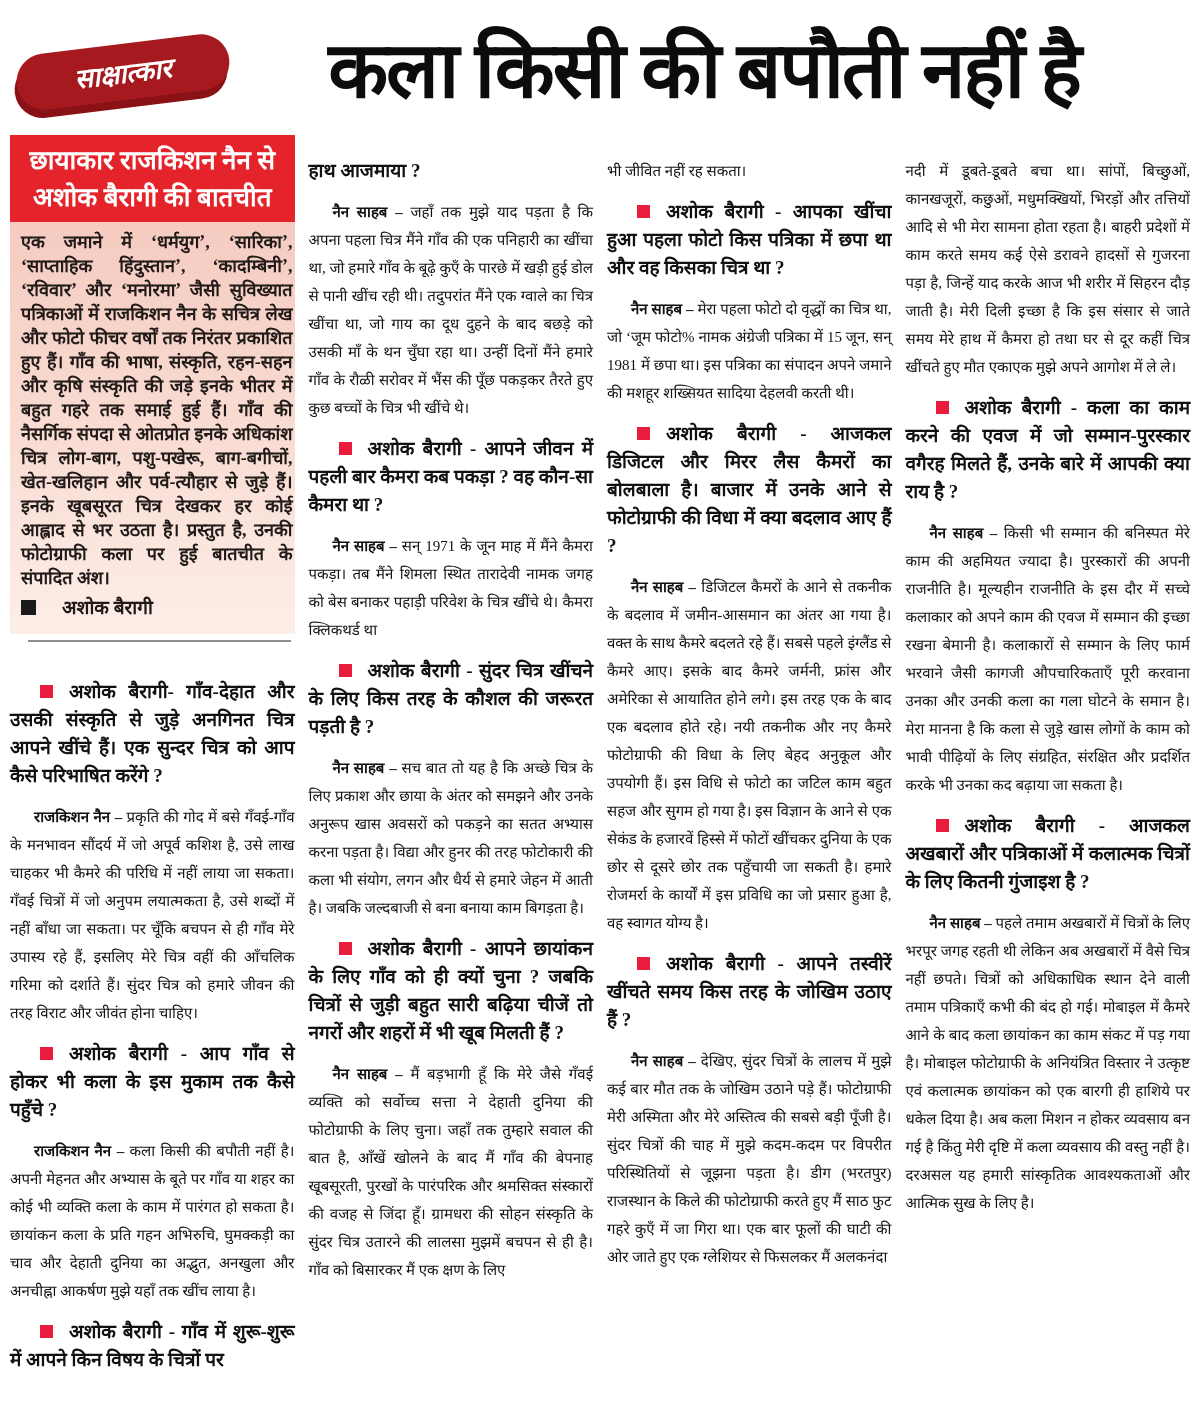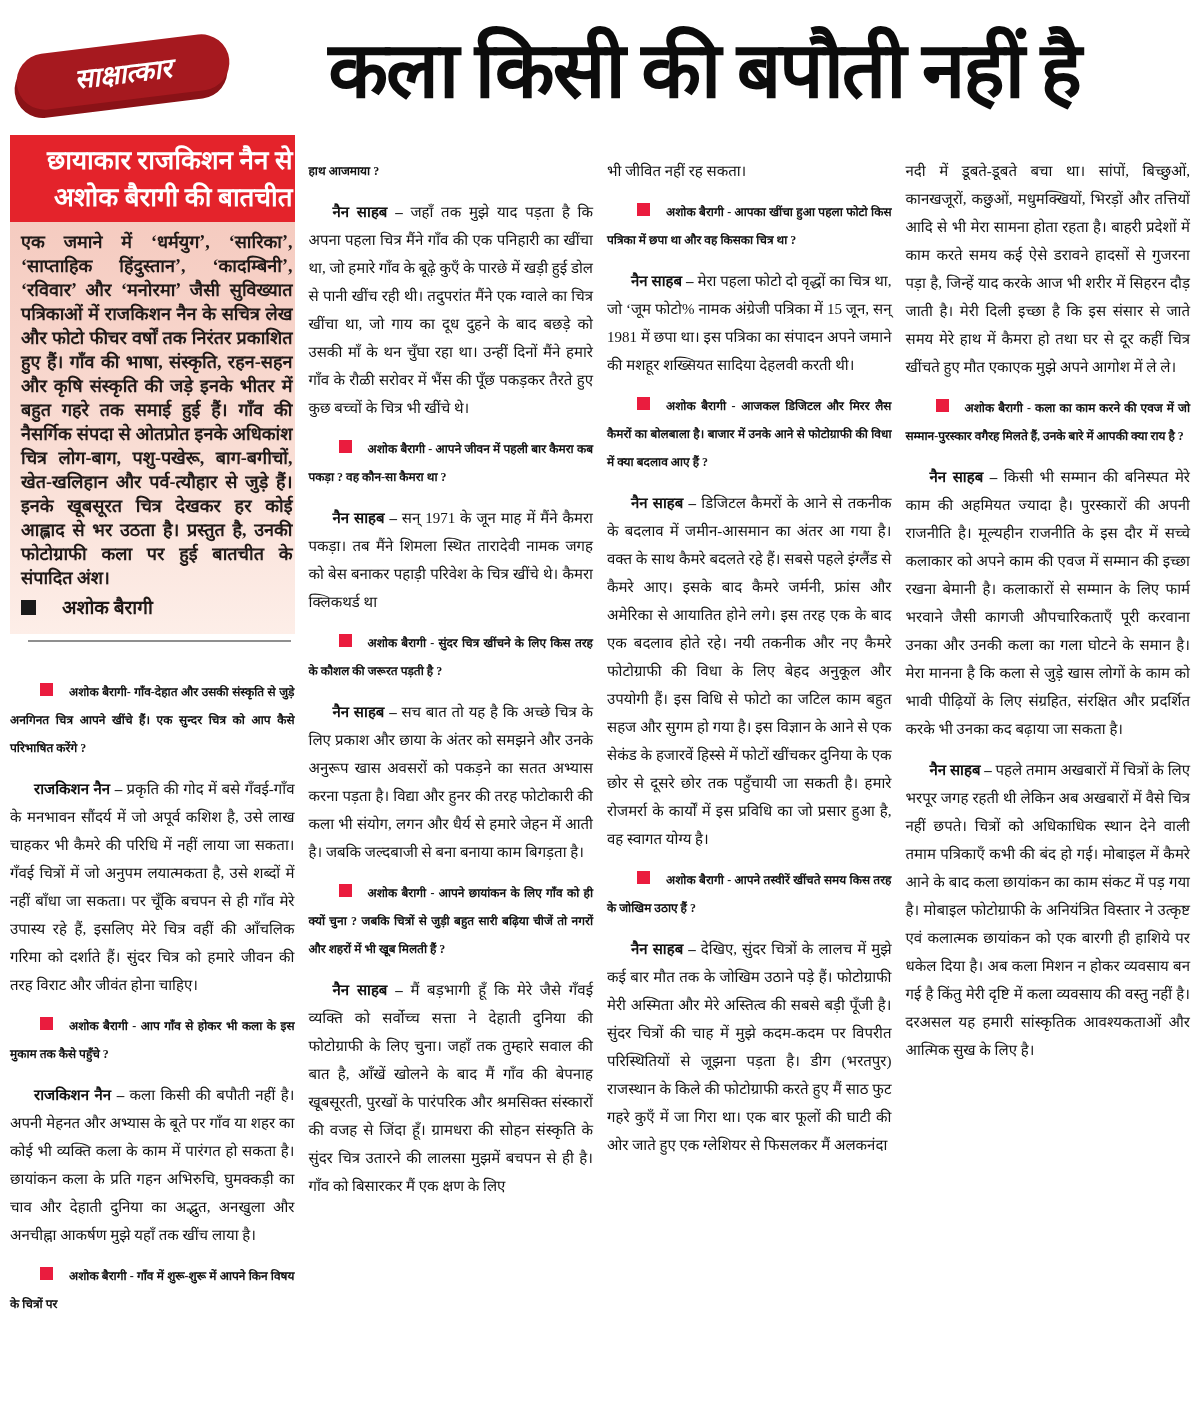--- a/index.html
+++ b/index.html
@@ -29,21 +29,21 @@
     font-size:78px;font-weight:900;letter-spacing:-2px;
     color:#0c0c0c;white-space:nowrap;
   }
   
   .content{display:flex;gap:14px;padding:2px 10px 0 10px;}
   .col{flex:1;min-width:0;}
   .col.pad-top{padding-top:22px;}
   
   .intro-head{
     background:#e4232b;color:#ffffff;
-    text-align:right;font-weight:700;
+    text-align:center;font-weight:700;
     font-size:26px;line-height:37px;
     padding:7px 2px 6px 2px;
   }
   .intro-body{
     background:linear-gradient(180deg,#f5cbc0 0%,#f9ddd4 55%,#fdeee8 100%);
     padding:8px 2px 4px 11px;
     font-size:18px;font-weight:700;line-height:24px;
     text-align:justify;color:#201a18;
   }
   .intro-byline{
@@ -52,21 +52,21 @@
   }
   .bsq{display:inline-block;width:15px;height:15px;background:#1a1a1a;margin-right:26px;transform:translateY(1px);}
   .rule{border-top:2px solid #8f8f8f;margin:6px 4px 0 18px;}
   .qa.first{margin-top:36px;}
   
   .blk{
     margin:0 0 13px 0;
     font-size:15px;line-height:28px;
     text-align:justify;
   }
-  .blk.question,.blk.qcont{font-weight:700;font-size:12px;}
+  .blk.question,.blk.qcont{font-weight:700;font-size:19px;}
   .blk.question{text-indent:30px;}
   .blk.answer{text-indent:24px;}
   .blk.cont,.blk.qcont{text-indent:0;}
   .speaker{font-weight:700;font-family:Liberation Serif, serif;}
   .sq{
     display:inline-block;width:13px;height:13px;
     background:#ea1c3e;margin-right:16px;
   }
 </style>
 </head>
@@ -129,18 +129,19 @@
           <p class="blk question"><span class="sq"></span>अशोक बैरागी - आपने तस्वीरें खींचते समय किस तरह के जोखिम उठाए हैं ?</p>
           <p class="blk answer"><span class="speaker">नैन साहब – </span>देखिए, सुंदर चित्रों के लालच में मुझे कई बार मौत तक के जोखिम उठाने पड़े हैं। फोटोग्राफी मेरी अस्मिता और मेरे अस्तित्व की सबसे बड़ी पूँजी है। सुंदर चित्रों की चाह में मुझे कदम-कदम पर विपरीत परिस्थितियों से जूझना पड़ता है। डीग (भरतपुर) राजस्थान के किले की फोटोग्राफी करते हुए मैं साठ फुट गहरे कुएँ में जा गिरा था। एक बार फूलों की घाटी की ओर जाते हुए एक ग्लेशियर से फिसलकर मैं अलकनंदा</p>
         </div>
     </div>
 
     <div class="col pad-top">
       <div class="qa">
           <p class="blk cont">नदी में डूबते-डूबते बचा था। सांपों, बिच्छुओं, कानखजूरों, कछुओं, मधुमक्खियों, भिरड़ों और तत्तियों आदि से भी मेरा सामना होता रहता है। बाहरी प्रदेशों में काम करते समय कई ऐसे डरावने हादसों से गुजरना पड़ा है, जिन्हें याद करके आज भी शरीर में सिहरन दौड़ जाती है। मेरी दिली इच्छा है कि इस संसार से जाते समय मेरे हाथ में कैमरा हो तथा घर से दूर कहीं चित्र खींचते हुए मौत एकाएक मुझे अपने आगोश में ले ले।</p>
           <p class="blk question"><span class="sq"></span>अशोक बैरागी - कला का काम करने की एवज में जो सम्मान-पुरस्कार वगैरह मिलते हैं, उनके बारे में आपकी क्या राय है ?</p>
           <p class="blk answer"><span class="speaker">नैन साहब – </span>किसी भी सम्मान की बनिस्पत मेरे काम की अहमियत ज्यादा है। पुरस्कारों की अपनी राजनीति है। मूल्यहीन राजनीति के इस दौर में सच्चे कलाकार को अपने काम की एवज में सम्मान की इच्छा रखना बेमानी है। कलाकारों से सम्मान के लिए फार्म भरवाने जैसी कागजी औपचारिकताएँ पूरी करवाना उनका और उनकी कला का गला घोटने के समान है। मेरा मानना है कि कला से जुड़े खास लोगों के काम को भावी पीढ़ियों के लिए संग्रहित, संरक्षित और प्रदर्शित करके भी उनका कद बढ़ाया जा सकता है।</p>
+          <p class="blk question"><span class="sq"></span>अशोक बैरागी - आजकल अखबारों और पत्रिकाओं में कलात्मक चित्रों के लिए कितनी गुंजाइश है ?</p>
           <p class="blk answer"><span class="speaker">नैन साहब – </span>पहले तमाम अखबारों में चित्रों के लिए भरपूर जगह रहती थी लेकिन अब अखबारों में वैसे चित्र नहीं छपते। चित्रों को अधिकाधिक स्थान देने वाली तमाम पत्रिकाएँ कभी की बंद हो गई। मोबाइल में कैमरे आने के बाद कला छायांकन का काम संकट में पड़ गया है। मोबाइल फोटोग्राफी के अनियंत्रित विस्तार ने उत्कृष्ट एवं कलात्मक छायांकन को एक बारगी ही हाशिये पर धकेल दिया है। अब कला मिशन न होकर व्यवसाय बन गई है किंतु मेरी दृष्टि में कला व्यवसाय की वस्तु नहीं है। दरअसल यह हमारी सांस्कृतिक आवश्यकताओं और आत्मिक सुख के लिए है।</p>
         </div>
     </div>
 
   </div>
 </div>
 
 </body></html>

